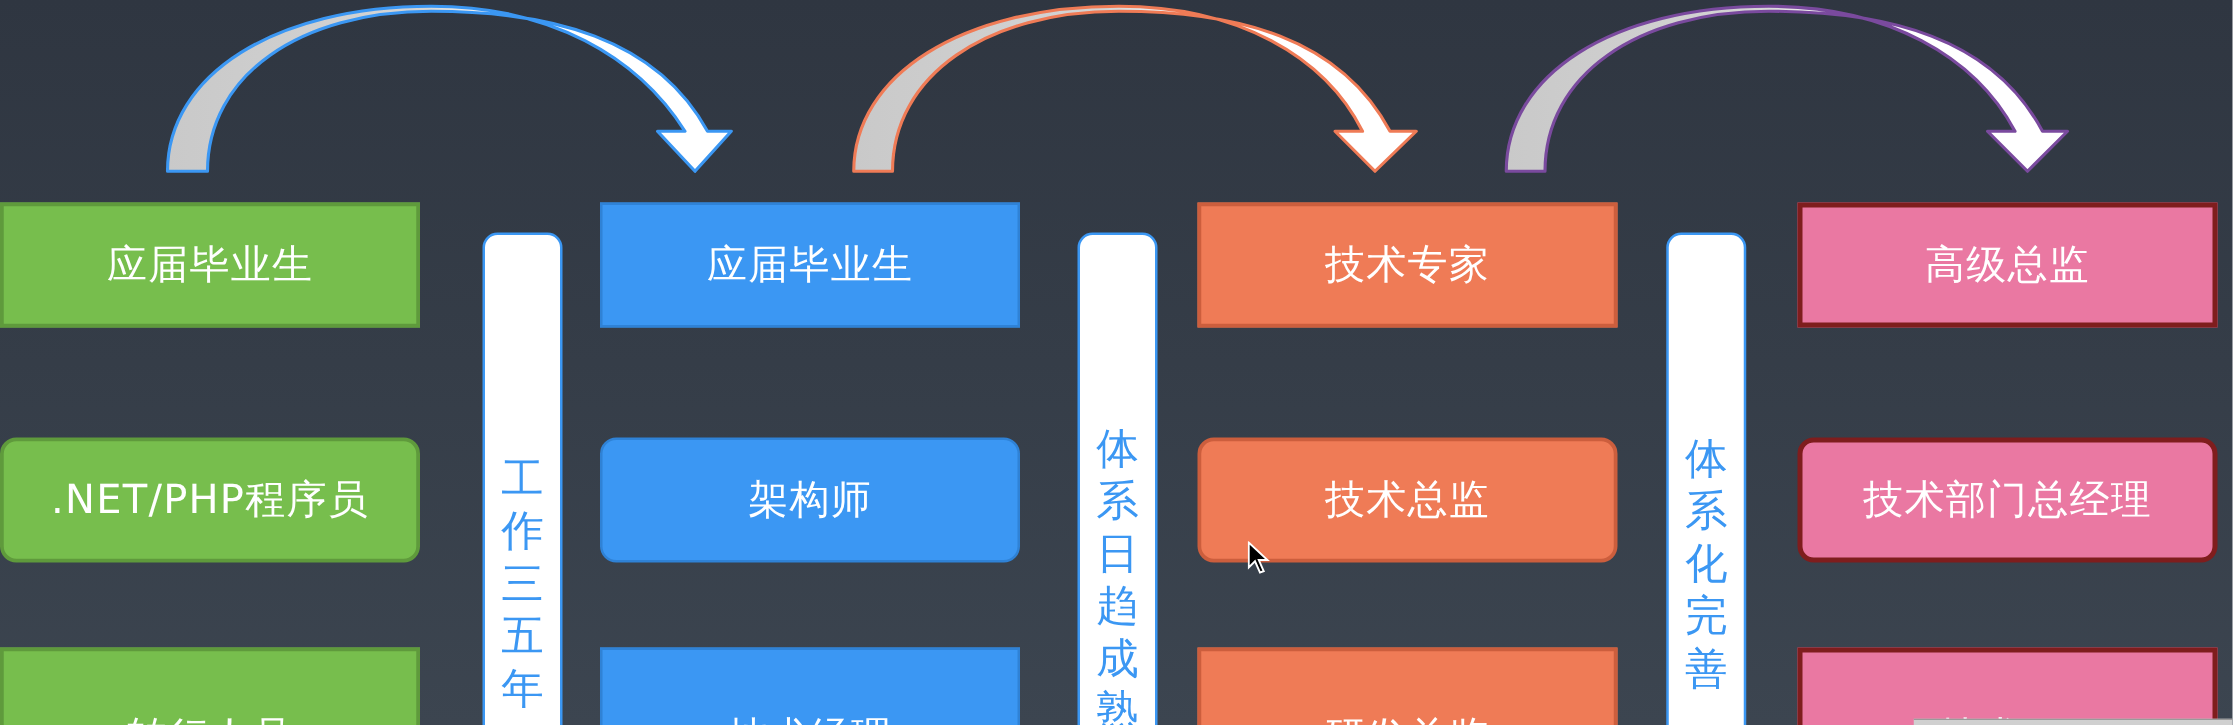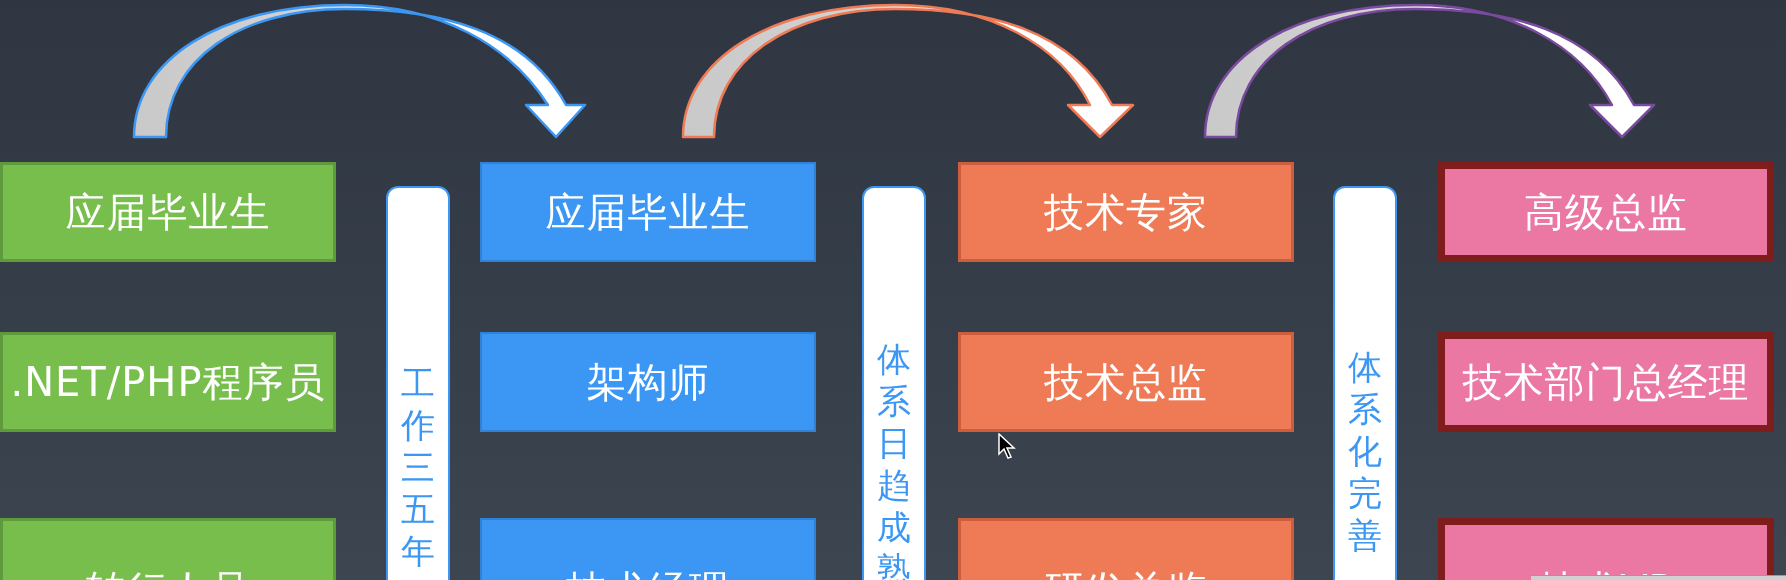--- a/index.html
+++ b/index.html
@@ -5,28 +5,28 @@
     html, body { margin: 0; padding: 0; }
     body {
       width: 1786px; height: 580px; overflow: hidden; position: relative;
       background: linear-gradient(180deg, #2f3641 0%, #353d48 50%, #3c4550 100%);
       font-family: "DejaVu Sans", "Liberation Sans", sans-serif;
     }
     .arrow { position: absolute; top: 0; left: 0; pointer-events: none; }
     .box {
       position: absolute; width: 336px; height: 100px;
       box-sizing: border-box; display: flex; align-items: center; justify-content: center;
-      color: #ffffff; font-size: 40px; letter-spacing: 1px; overflow: hidden;
+      color: #ffffff; font-size: 32px; letter-spacing: 1px; overflow: hidden;
     }
     .col-0 .box { left: 0px; background: #77be4d; border: 3px solid #5f9a3c; }
     .col-1 .box { left: 480px; background: #3b97f3; border: 2px solid #2f82d6; }
     .col-2 .box { left: 958px; background: #ef7b56; border: 3px solid #cc5e3d; text-align: right; }
-    .col-3 .box { left: 1438px; background: #ea78a2; border: 7px solid #7f1d1d; align-items: center; }
+    .col-3 .box { left: 1438px; background: #ea78a2; border: 4px solid #7f1d1d; align-items: center; }
     .row-0 { top: 162px; }
-    .row-1 { top: 332px; }
+    .row-1 { top: 350px; border-radius: 13px; }
     .row-2 { top: 518px; }
     .row-2 .label { position: relative; top: 22px; }
     .pillar {
       position: absolute; top: 186px; width: 64px; height: 420px;
       background: #ffffff; border: 2px solid #3b97f3; border-radius: 12px;
       box-sizing: border-box; display: flex; flex-direction: column; align-items: center;
       color: #3b97f3; font-size: 34px; line-height: 42px;
     }
     .pillar .ch { display: block; }
     .cursor { position: absolute; left: 998px; top: 433px; width: 20px; height: 28px; }

